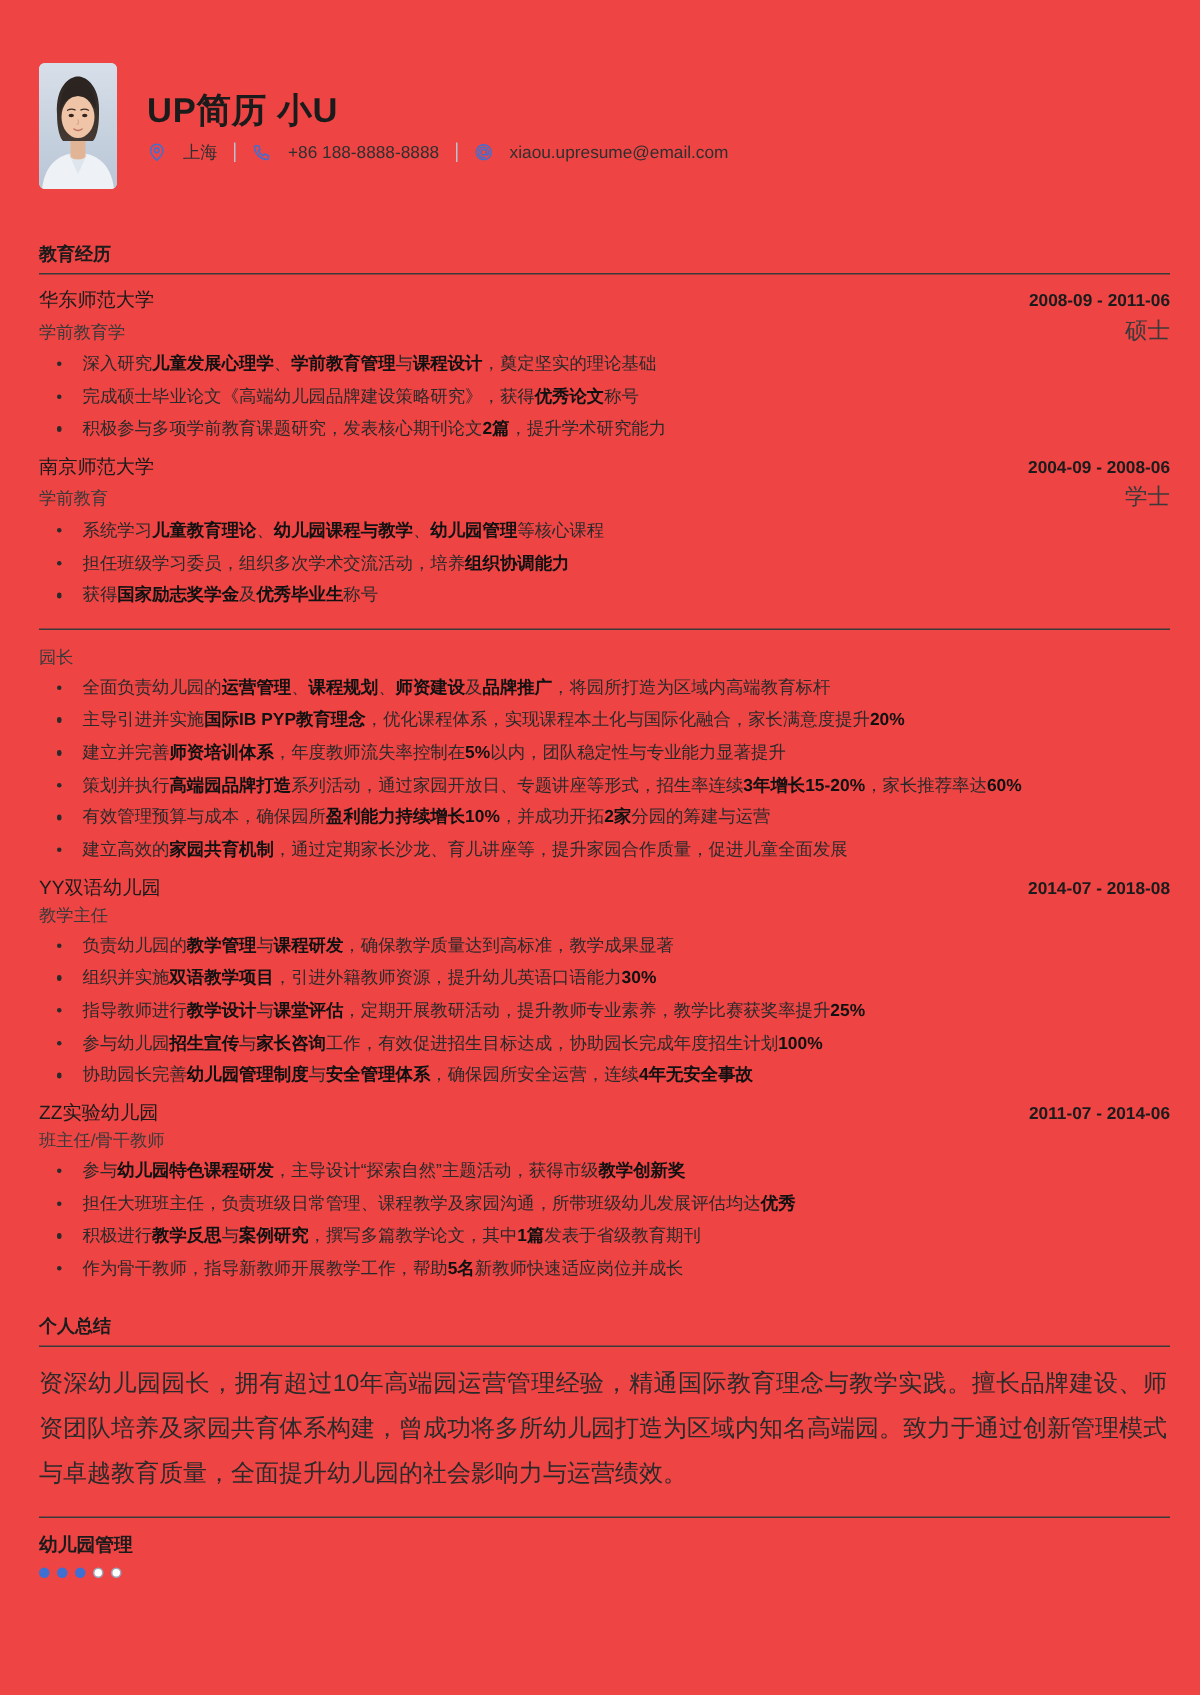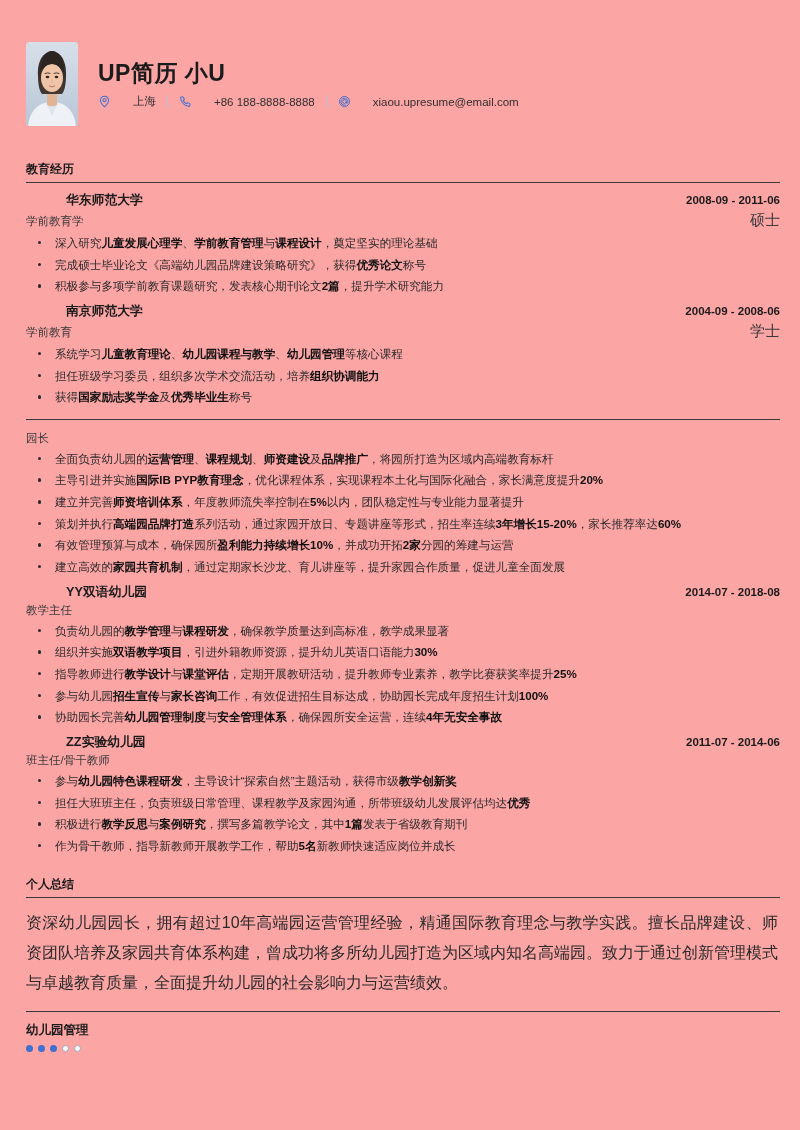--- a/index.html
+++ b/index.html
@@ -11,21 +11,21 @@
     width: 800px;
     height: 1130px;
     font-family: "Liberation Sans", "DejaVu Sans", sans-serif;
     color: #222222;
     -webkit-font-smoothing: antialiased;
   }
   .page {
     position: relative;
     width: 800px;
     height: 1130px;
-    background: #fca5a5;
+    background: #ef4444;
     box-sizing: border-box;
     padding: 0 18px;
     overflow: hidden;
   }
 
   
   .header {
     display: flex;
     align-items: center;
     padding: 42px 0 12px 8px;
@@ -56,21 +56,21 @@
   .contacts {
     margin-top: 7px;
     display: flex;
     align-items: center;
     font-size: 11.5px;
     color: #2f2f2f;
   }
   .contact {
     display: flex;
     align-items: center;
-    gap: 22px;
+    gap: 11px;
     white-space: nowrap;
   }
   .contact .ico {
     display: inline-flex;
     width: 13px;
     height: 13px;
     color: #3f6fd0;
     flex: 0 0 auto;
   }
   .contact .ico svg { width: 13px; height: 13px; display: block; }
@@ -100,23 +100,22 @@
 
   
   .entry { padding: 9px 2px 0 8px; }
   .entry-top {
     display: flex;
     justify-content: space-between;
     align-items: baseline;
   }
   .entry-org {
     font-size: 12.8px;
-    font-weight: 700;
-    color: #1b1b1b;
-    margin-left: 40px;
+    font-weight: 400;
+    color: #1b1b1b;
   }
   .entry-date {
     font-size: 11.5px;
     font-weight: 700;
     color: #1b1b1b;
     white-space: nowrap;
   }
   .entry-sub {
     display: flex;
     justify-content: space-between;

